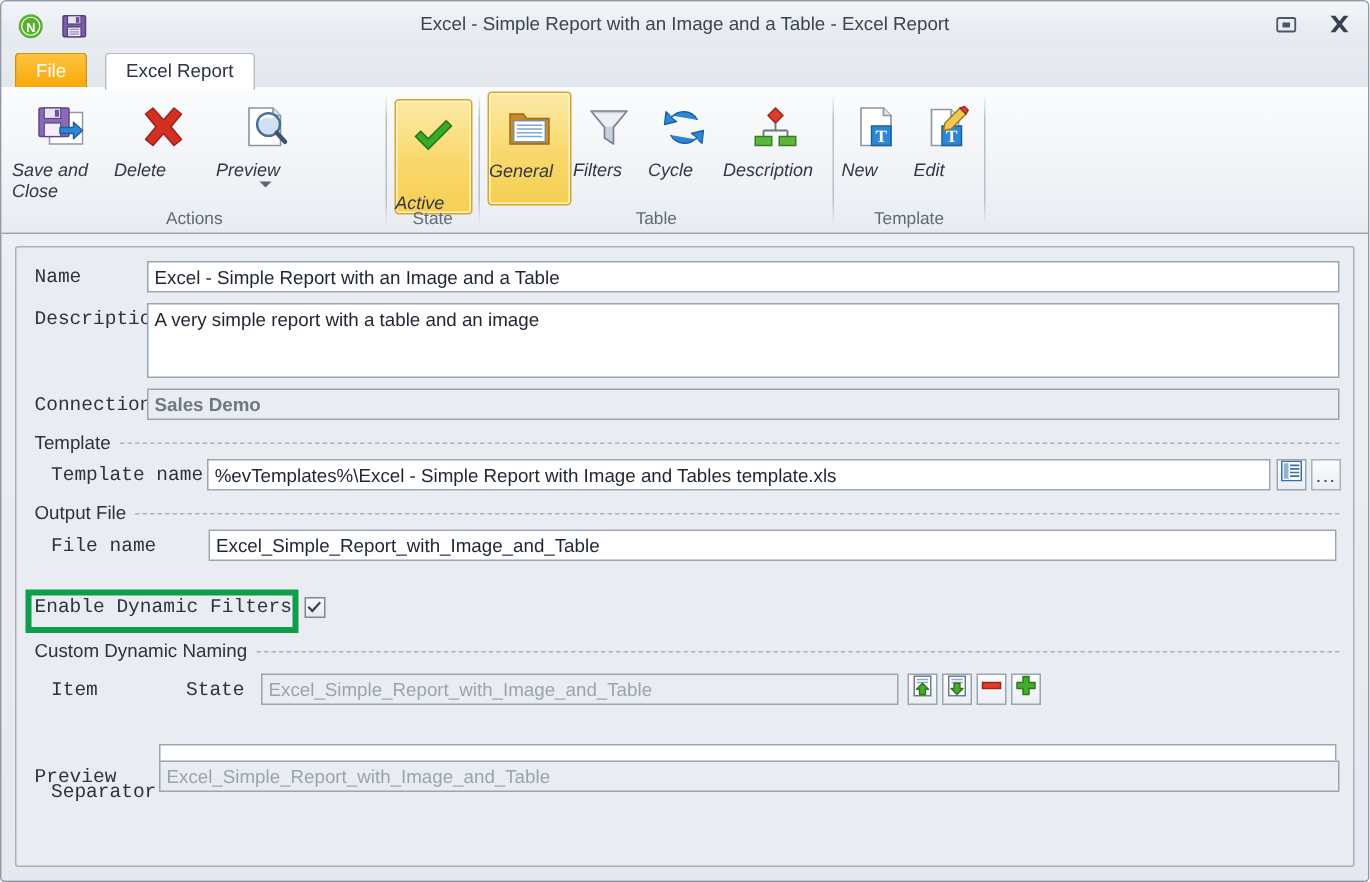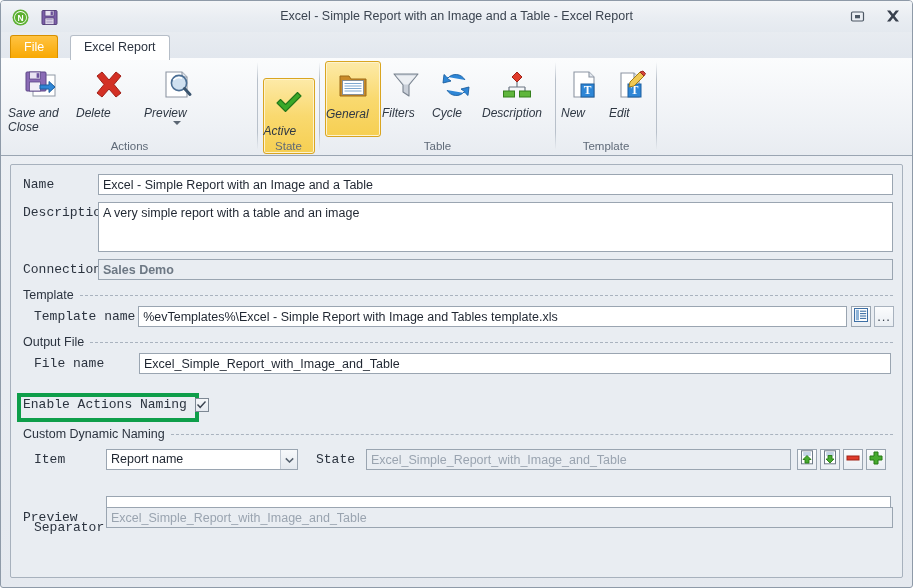--- a/index.html
+++ b/index.html
@@ -348,21 +348,21 @@
           <span class="caret-down"></span>
         </div>
 
       </div>
       <div class="rgroup-label">Actions</div>
     </div>
     <div class="rsep" style="left:256px;"></div>
 
     <div class="rgroup" style="left:257px; width:61px;">
       <div class="rgroup-items" style="left:0px; justify-content:center; width:61px;">
-        <div class="rbtn toggled" style="width:52px; margin-top:18px;">
+        <div class="rbtn toggled" style="width:52px; margin-top:6px;gap:16px;">
           <span class="ricon">
             <svg width="30" height="28" viewBox="0 0 30 28">
               <path d="M3,14 L6.5,10.5 L11.5,15.5 L23.5,3.5 L27,7 L11.5,22.5 Z" fill="#3aa828" stroke="#22761a" stroke-width="1.1" stroke-linejoin="round"></path>
             </svg>
           </span>
           <span class="rlabel" style="width:50px;">Active</span>
         </div>
       </div>
       <div class="rgroup-label">State</div>
     </div>
@@ -512,45 +512,37 @@
         <span class="sec-rule" style="flex:1;"></span>
       </div>
 
       <div class="row" style="left:22px; top:187px; width:860px;">
         <span class="flabel" style="width:105px;">File name</span>
         <input class="finput" style="width: 752px;" type="text" value="Excel_Simple_Report_with_Image_and_Table">
       </div>
 
       <div id="enable-row-bg"></div>
       <div class="row" style="left:11px; top:231px; z-index:7;">
-        <span class="flabel">Enable Actions Naming</span>
+        <span class="flabel">Enable Dynamic Filters</span>
         <span class="cbox" style="margin-left:8px;">
           <svg width="11" height="10" viewBox="0 0 11 10">
             <path d="M1,5 L2,4 L4.2,6.2 L9,1 L10,2 L4.2,8.5 Z" fill="#3b4450"></path>
           </svg>
         </span>
       </div>
       <div id="annotation"></div>
 
       <div class="sec-header" style="left:11px; top:261px; width:870px;">
         <span>Custom Dynamic Naming</span>
         <span class="sec-rule" style="flex:1;"></span>
       </div>
 
       <div class="row" style="left:22px; top:283px; width:860px;">
         <span class="flabel" style="width:72px;">Item</span>
 
-        <span class="combo" style="width:192px;">
-          <span class="cval">Report name</span>
-          <span class="cbtn">
-            <svg width="9" height="6" viewBox="0 0 9 6">
-              <path d="M0.8,1.4 L4.5,5 L8.2,1.4" fill="none" stroke="#56616e" stroke-width="1.5"></path>
-            </svg>
-          </span>
-        </span>
 
         <span class="flabel" style="margin-left:18px; width:50px;">State</span>
         <input class="finput readonly ghost" style="width: 425px;" type="text" readonly="" value="Excel_Simple_Report_with_Image_and_Table">
 
         <span class="sqbtn" style="margin-left:6px;">
           <span>
             <svg width="14" height="15" viewBox="0 0 14 15">
               <rect x="1.5" y="0.8" width="11" height="13" fill="#ffffff" stroke="#6f7b88" stroke-width="1"></rect>
               <g stroke="#8aa9cb" stroke-width="1">
                   <line x1="3.2" y1="3" x2="10.8" y2="3"></line>

